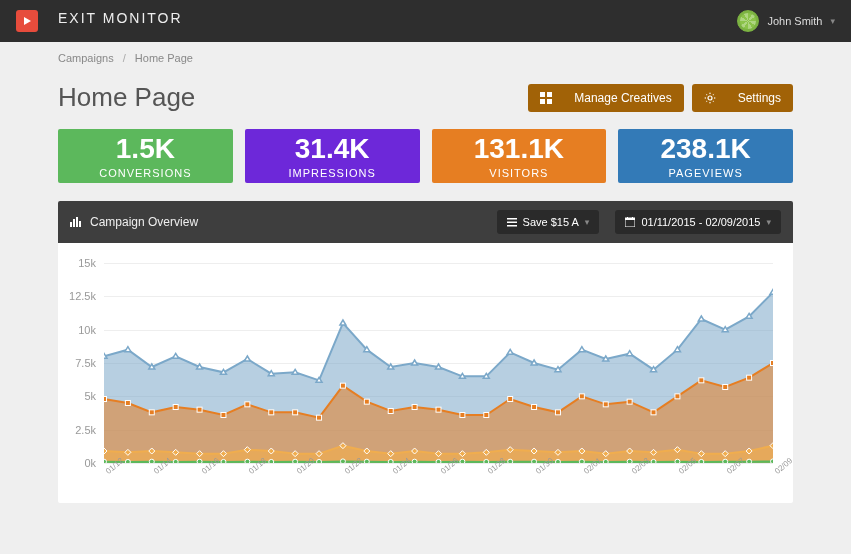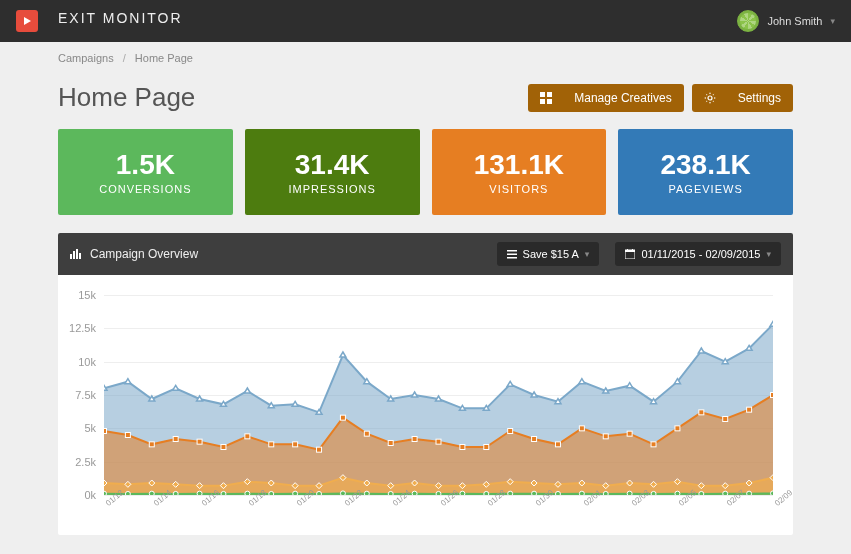--- a/index.html
+++ b/index.html
@@ -17,25 +17,25 @@
 .container{padding:0 58px}
 .crumbs{padding:10px 0;font-size:11px;color:#888}
 .crumbs a{color:#888;text-decoration:none}
 .crumbs .sep{margin:0 6px;color:#aaa}
 .page-head{display:flex;justify-content:space-between;align-items:center;margin:8px 0 16px}
 .page-title{font-size:26px;color:#555;font-weight:400}
 .btns{display:flex;gap:8px}
 .btn{background:#a16207;color:#fff;border:none;padding:7px 12px;font-size:12px;border-radius:3px;display:flex;align-items:center;gap:22px;cursor:pointer}
 .btn svg{fill:#fff}
 .stats{display:flex;gap:12px;margin-bottom:18px}
-.stat{flex:1;padding:20px 10px;text-align:center;color:#fff;border-radius:2px}
+.stat{flex:1;padding:4px 10px;text-align:center;color:#fff;border-radius:2px}
 .stat-val{font-size:28px;font-weight:700}
 .stat-lbl{font-size:11px;letter-spacing:1px;margin-top:2px}
 .s-green{background:#5cb85c}
-.s-yellow{background:#4d7c0f}
+.s-yellow{background:#6d28d9}
 .s-orange{background:#e67e22}
 .s-blue{background:#337ab7}
 .panel{background:#fff;border-radius:2px;overflow:hidden}
 .panel-head{background:#3e3e3e;color:#fff;display:flex;align-items:center;padding:9px 12px;font-size:12px}
 .ph-left{display:flex;align-items:center;gap:8px;flex:1}
 .ph-title{color:#eee}
 .ph-ctrl{background:#2a2a2a;padding:6px 10px;border-radius:3px;margin-left:16px;display:flex;align-items:center;gap:6px;cursor:pointer;font-size:11px}
 .chart-area{position:relative;height:260px;padding:20px 20px 10px 46px}
 .y-axis{position:absolute;left:0;top:20px;bottom:40px;width:44px}
 .y-tick{position:absolute;right:6px;font-size:11px;color:#999;transform:translateY(-50%)}

